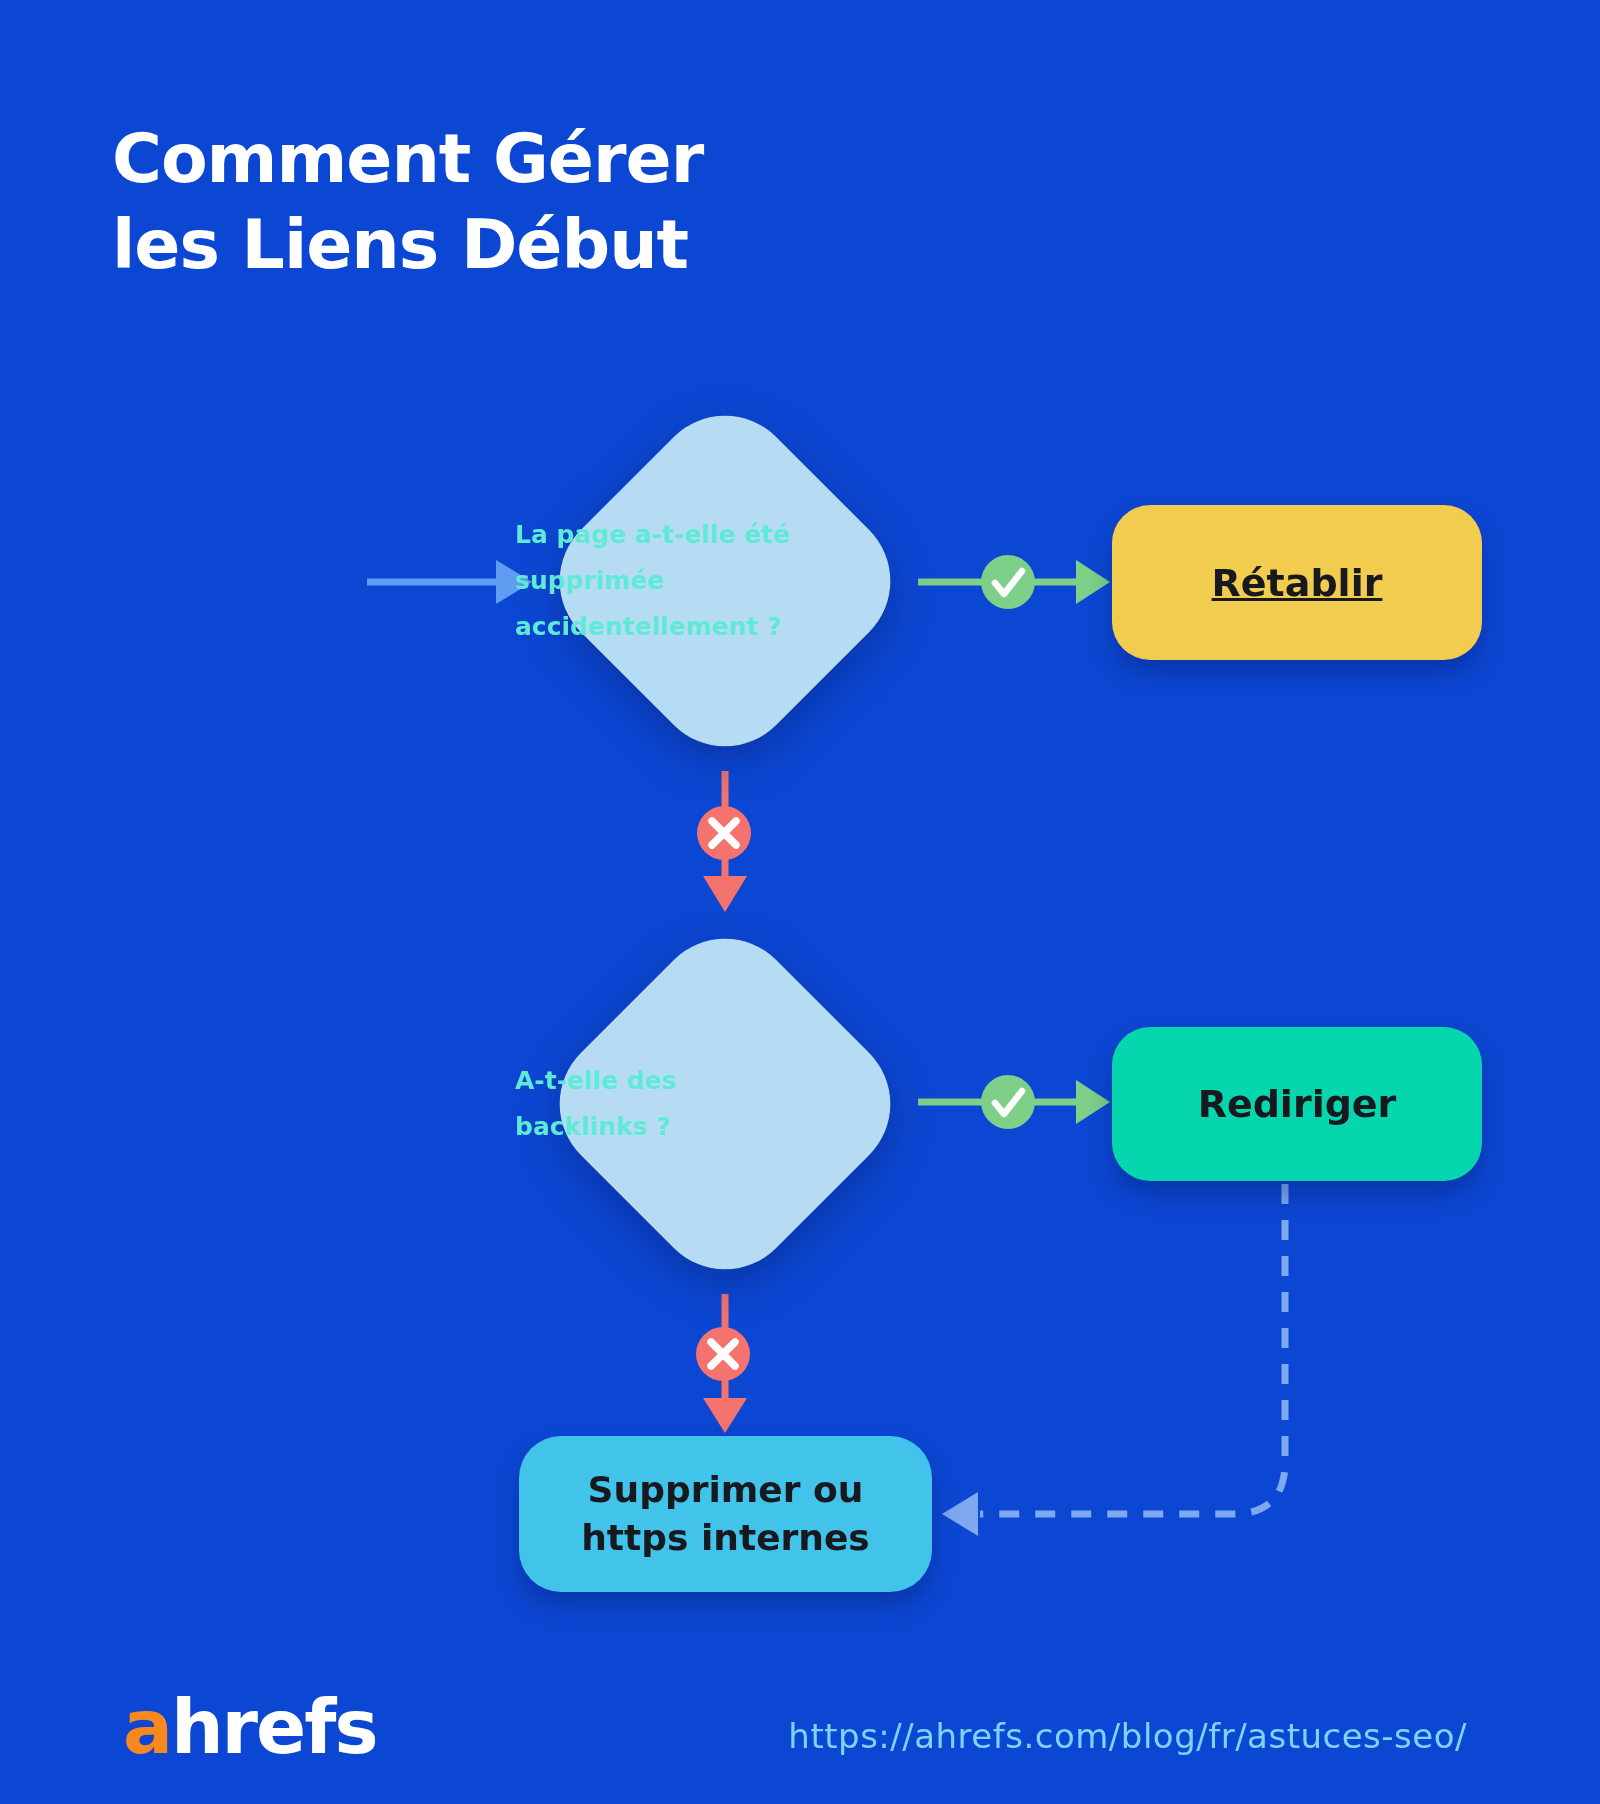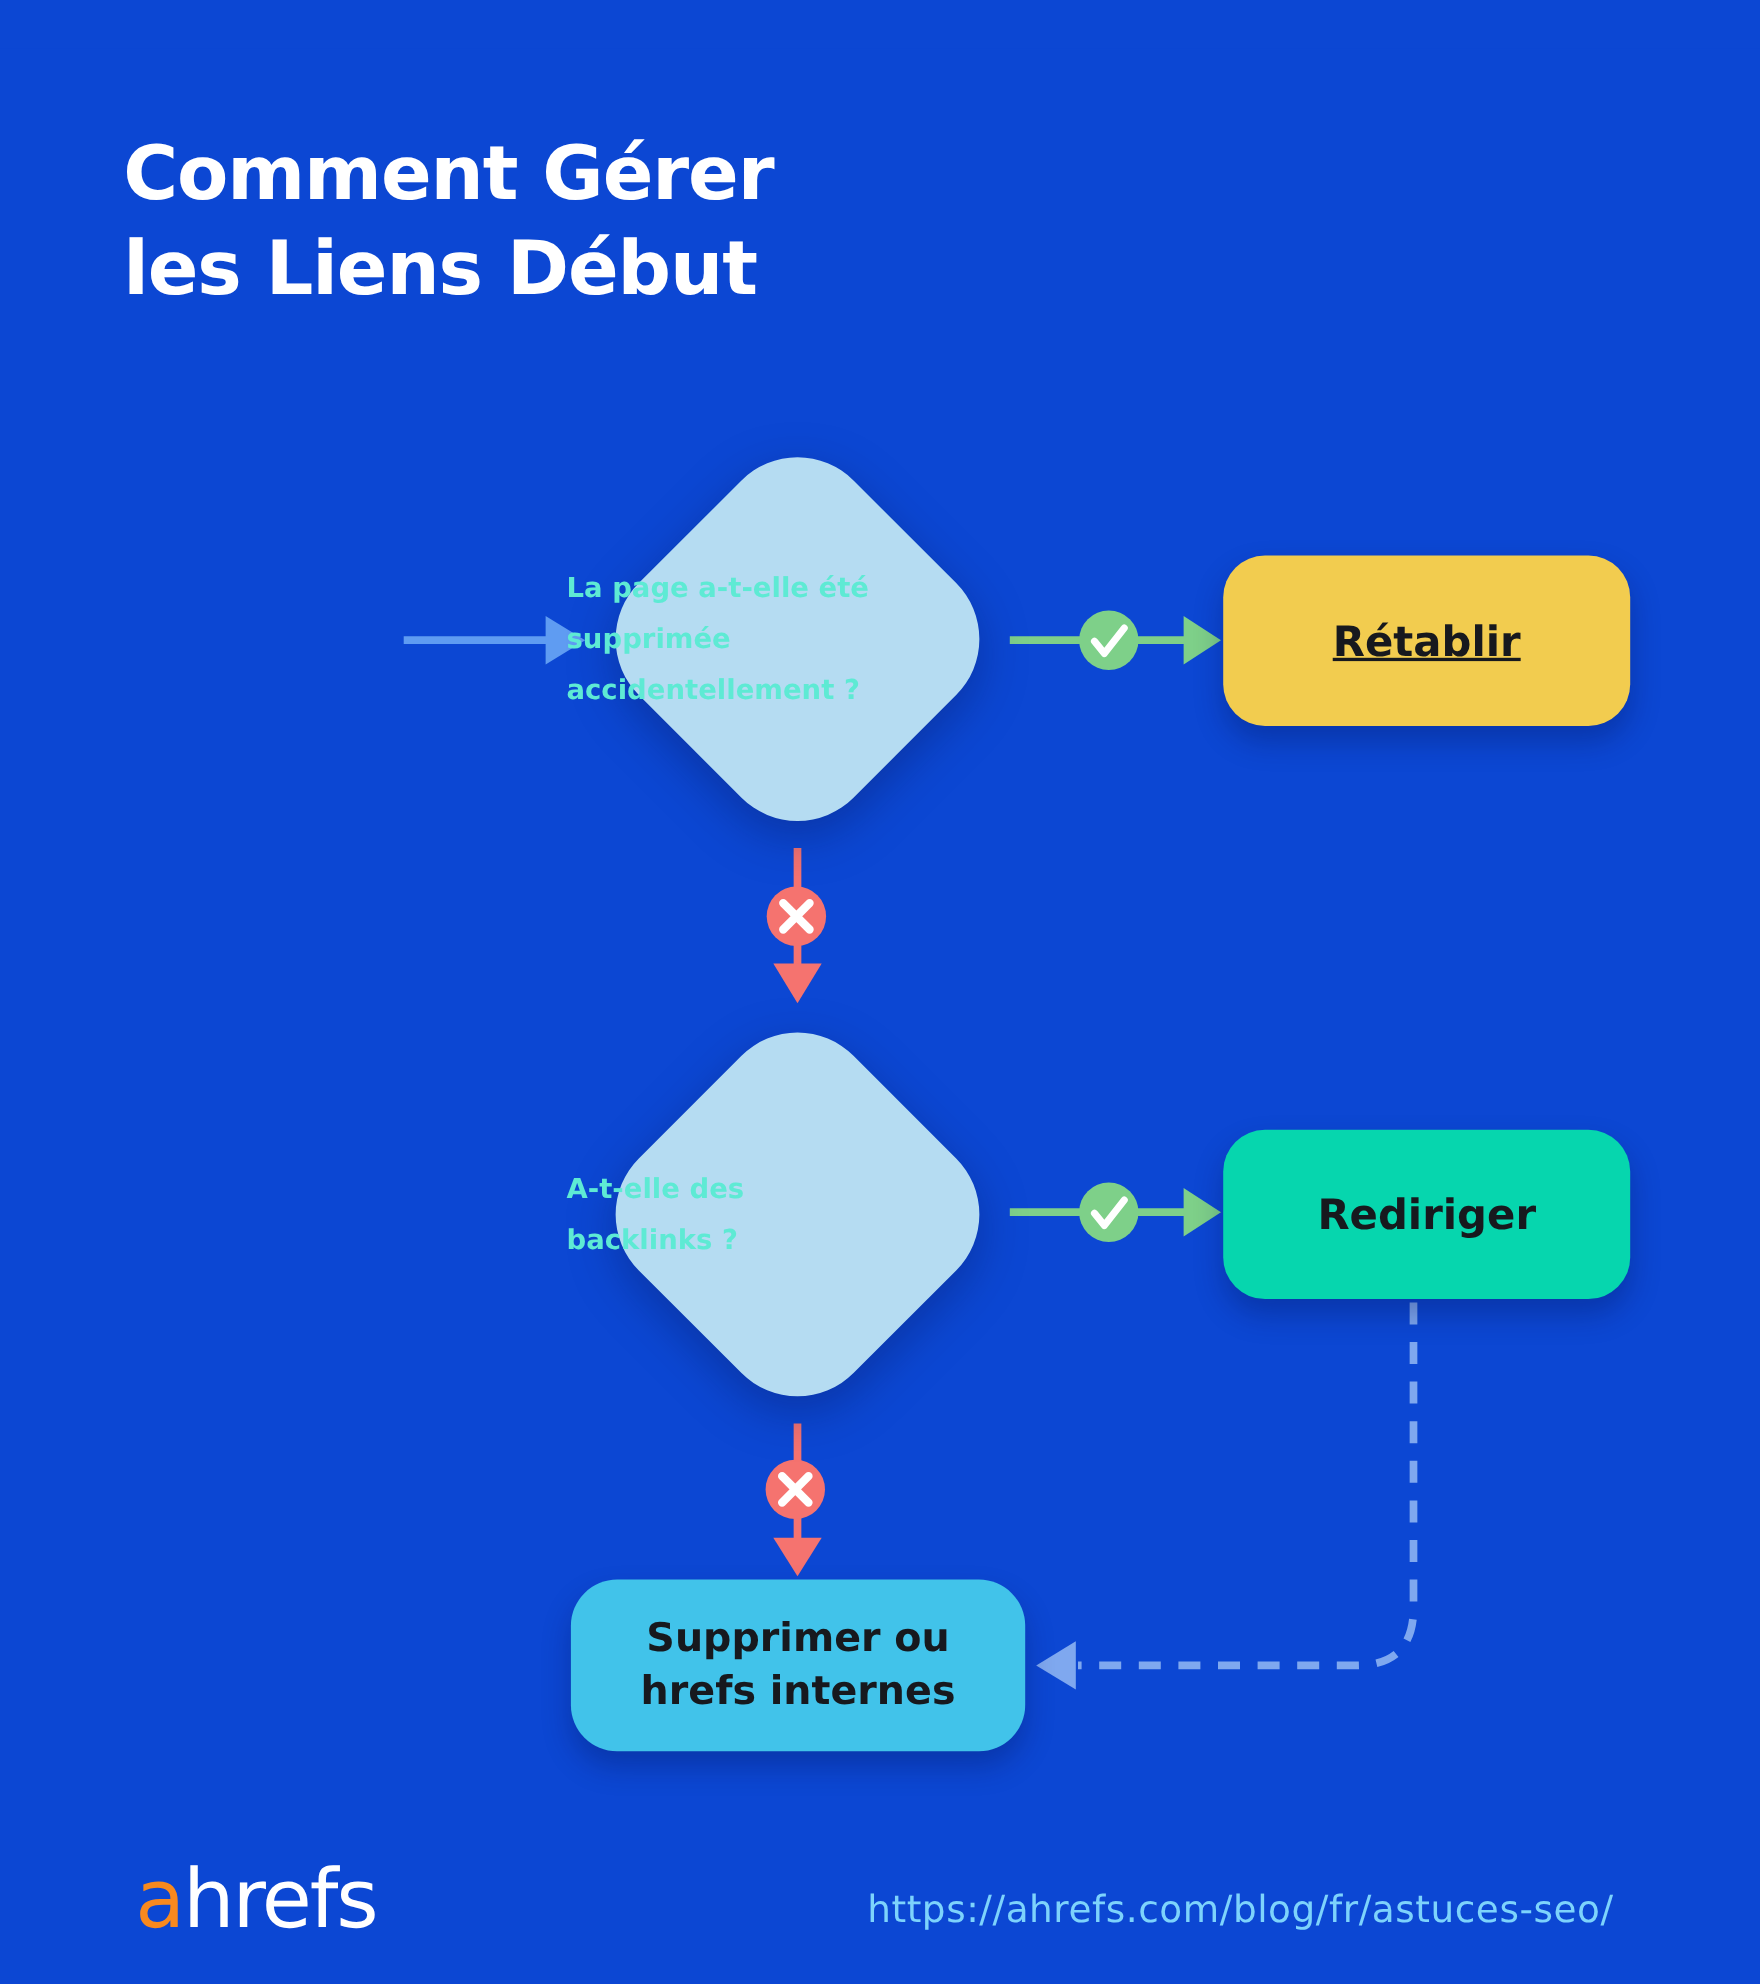--- a/index.html
+++ b/index.html
@@ -45,21 +45,21 @@
   }
   .restore{left:1112px;top:461px;width:370px;height:155px;background:#f2cc4f;text-decoration:underline;}
   .redirect{left:1112px;top:983px;width:370px;height:154px;background:#06d6ae;}
   .update{
     left:519px;top:1392px;width:413px;height:156px;background:#41c3ea;
     border-radius:42px;font-size:36px;line-height:48px;
   }
   .update span{display:block;white-space:nowrap;}
   .logo{
     position:absolute;left:123px;top:1640px;
-    font-size:74px;font-weight:normal;letter-spacing:-2px;color:#ffffff;
+    font-size:74px;font-weight:bold;letter-spacing:-2px;color:#ffffff;
   }
   .logo .a{color:#f8891e;}
   .url{
     position:absolute;right:133px;top:1672px;
     color:#7dd3fc;font-size:34px;font-weight:normal;letter-spacing:0.5px;
   }
 </style>
 </head>
 <body>
 
@@ -133,21 +133,21 @@
     <span>Rétablir</span>
   </div>
 
   <div class="node endbox redirect">
     <span>Rediriger</span>
   </div>
 
   <div class="node endbox update">
     <div>
       <span>Supprimer ou</span>
-      <span>hrefs internes</span>
+      <span>https internes</span>
     </div>
   </div>
 
   <div class="logo"><span class="a">a</span><span>hrefs</span></div>
 
   <div class="url">https://ahrefs.com/blog/fr/astuces-seo/</div>
 
 </div>
 
 </body></html>

